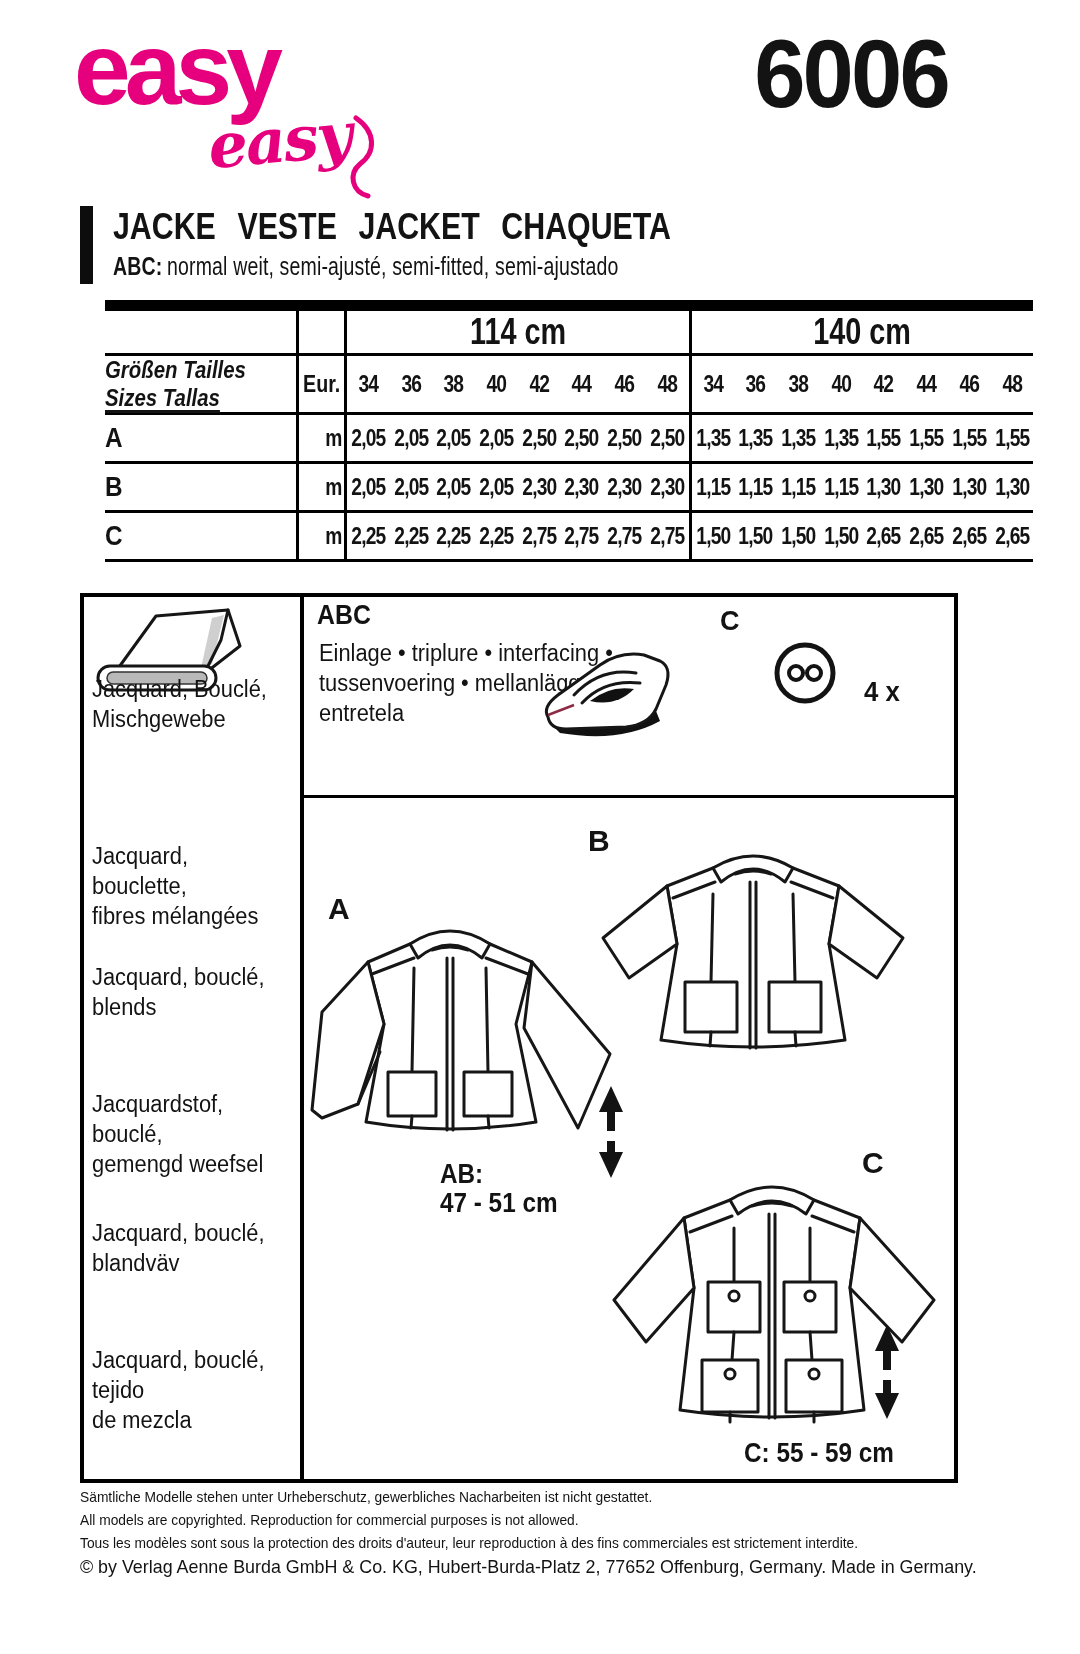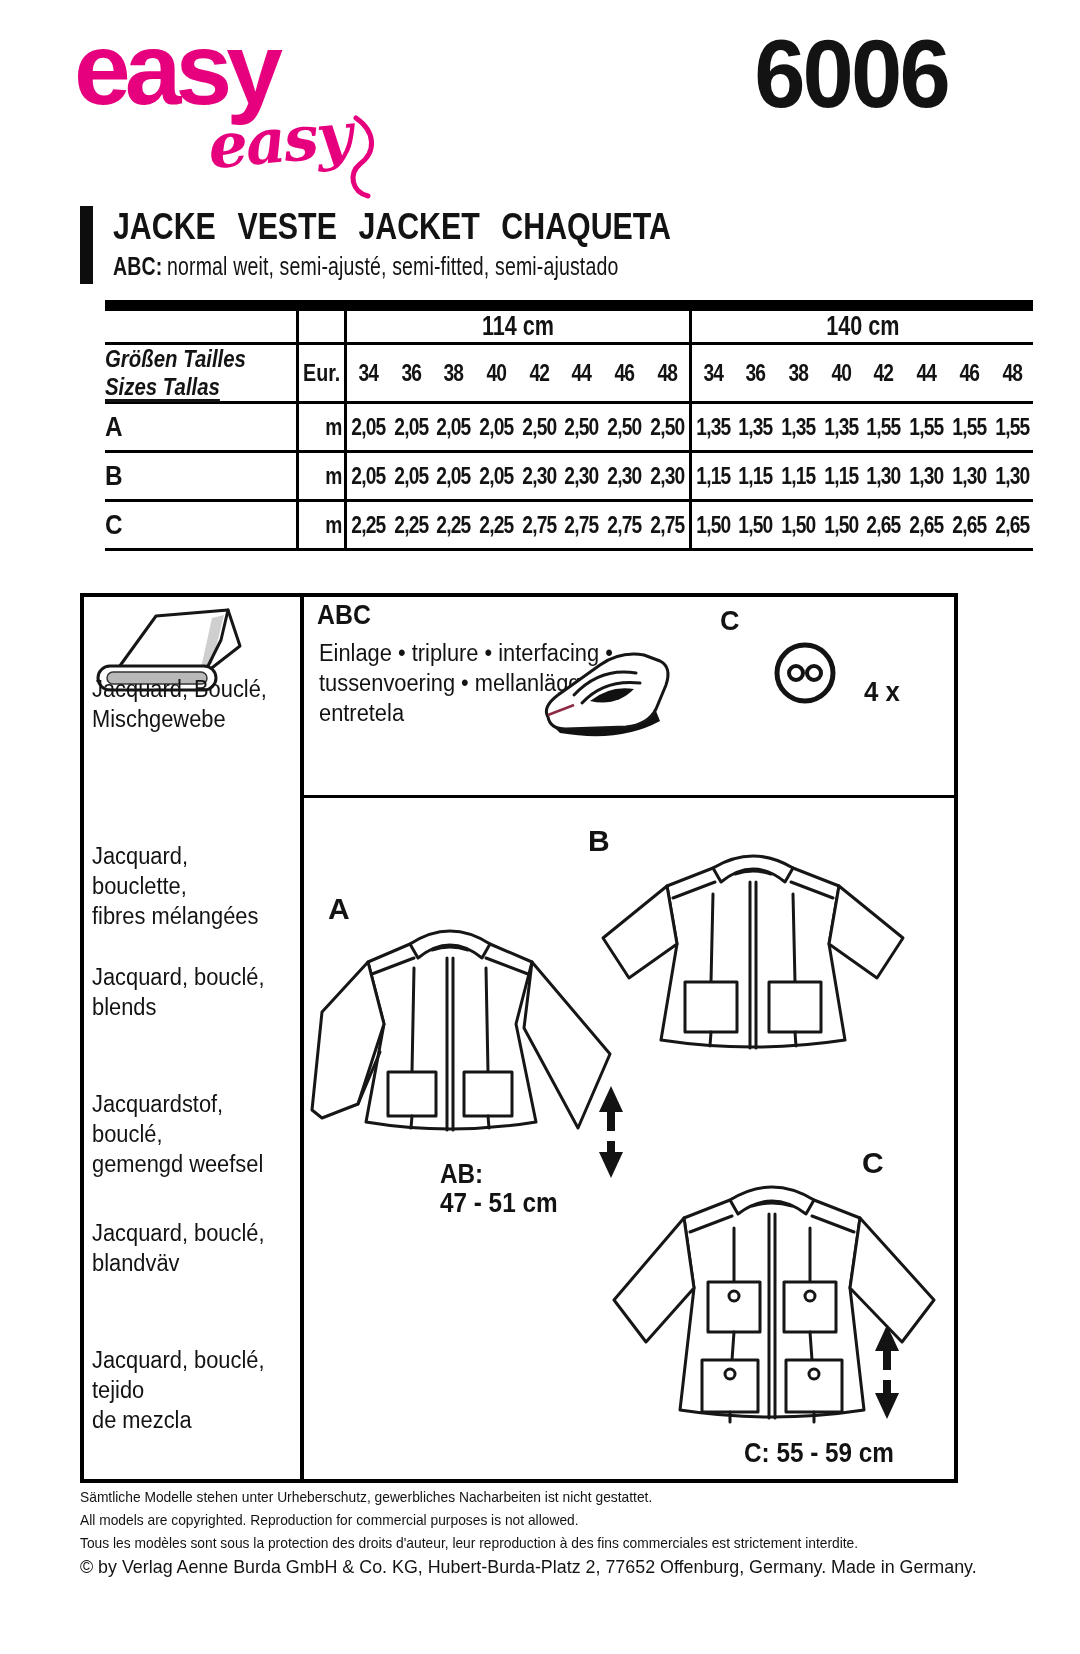--- a/index.html
+++ b/index.html
@@ -30,21 +30,21 @@
   
   table.yardage { position:absolute; left:105px; top:300px; border-collapse:collapse;
                   table-layout:fixed; border-top:11px solid #000; border-bottom:3px solid #000; }
   table.yardage td { padding:0; vertical-align:middle; }
   tr.group-row td { height:36px; }
   tr.size-row td  { height:58px; border-top:3px solid #000; }
   tbody.yard-body td { height:49px; border-top:3px solid #000; }
   td.vb { border-left:3px solid #000; }
   .c { text-align:center; }
   .cx { display:inline-block; transform:scaleX(0.8); transform-origin:center; white-space:nowrap; }
-  .grp { font-size:27px; font-weight:700; text-align:center; }
+  .grp { font-size:36px; font-weight:700; text-align:center; }
   .sz .cx, td.val .cx { font-size:24px; font-weight:700; letter-spacing:-1px; }
   td.lblh { padding-left:6px;font-style:italic; }
   td.lblh div { font-size:24px; font-weight:700; line-height:28px;
                 transform:scaleX(0.85); transform-origin:left center; white-space:nowrap; }
   td.lblh div.ul { text-decoration:underline; text-decoration-thickness:2.5px; text-underline-offset:4px; }
   td.unith { text-align:center; font-weight:700; font-size:24px; }
   td.unith .cx { transform:scaleX(0.82); }
   td.lblc { padding-left:6px; }
   td.lblc .vlab { font-size:27px; font-weight:700; transform:scaleX(0.9); transform-origin:left center; }
   td.unitc { text-align:right; padding-right:5px; font-weight:700; font-size:24px; }

